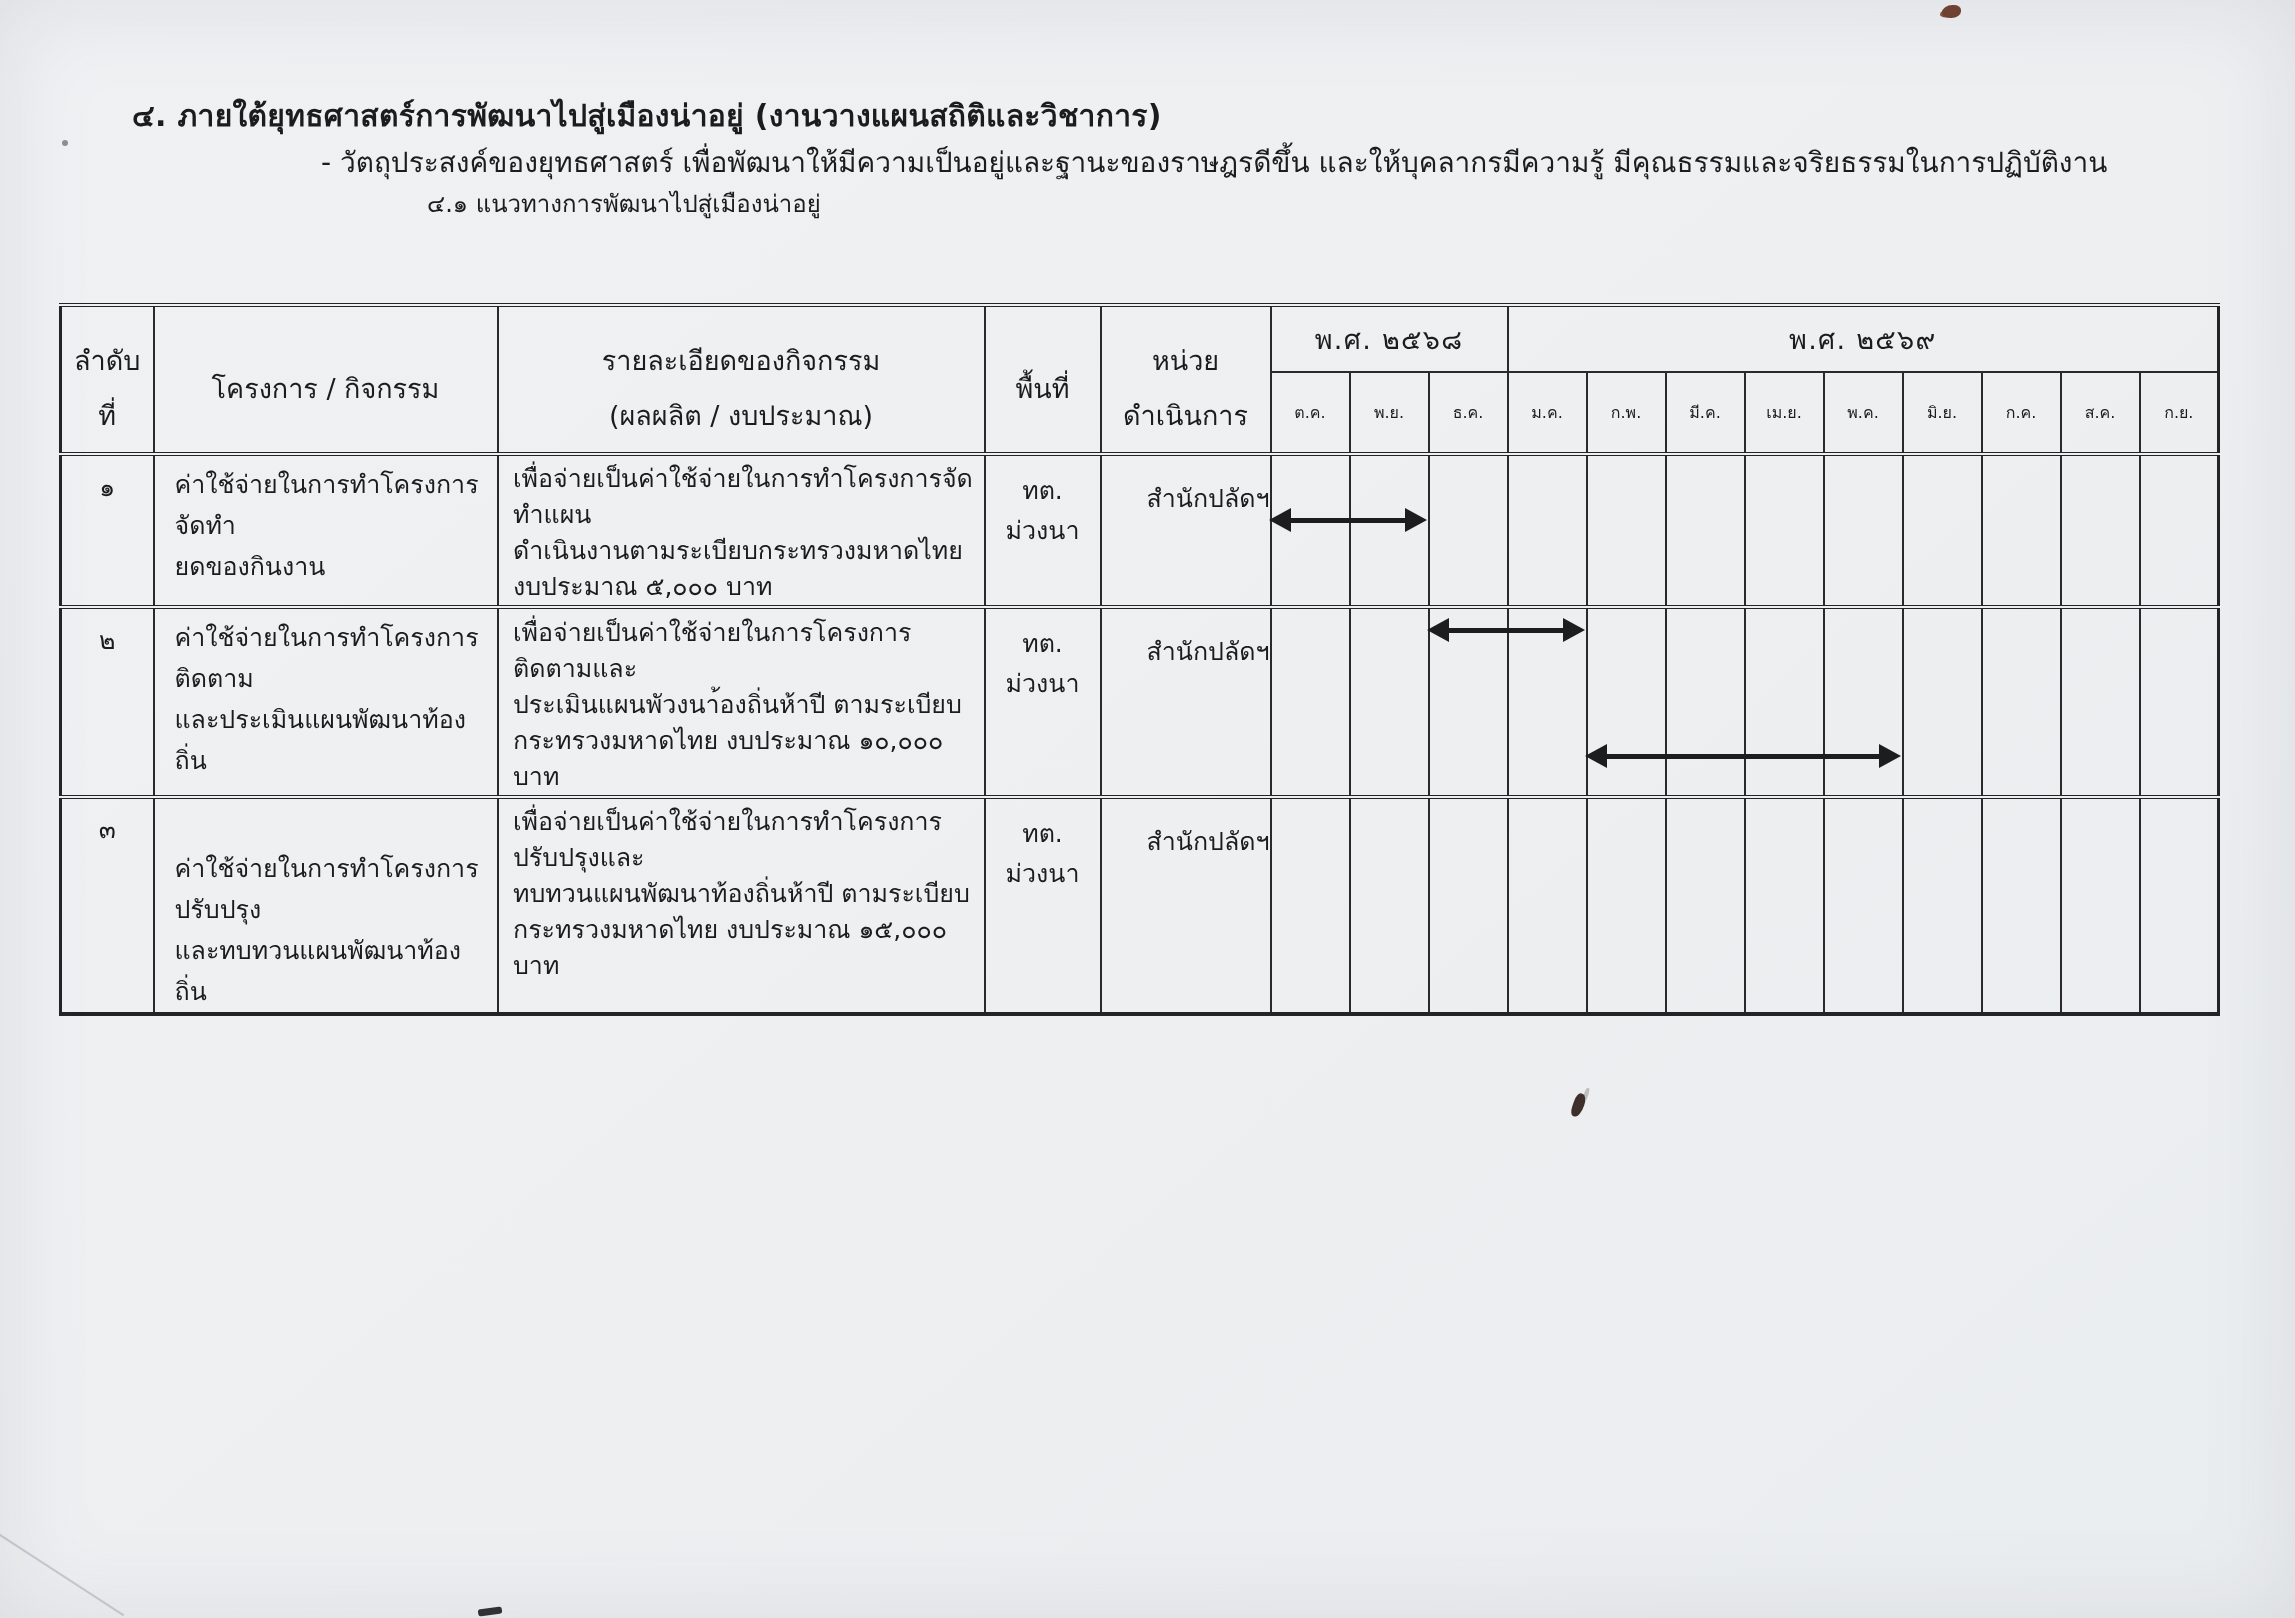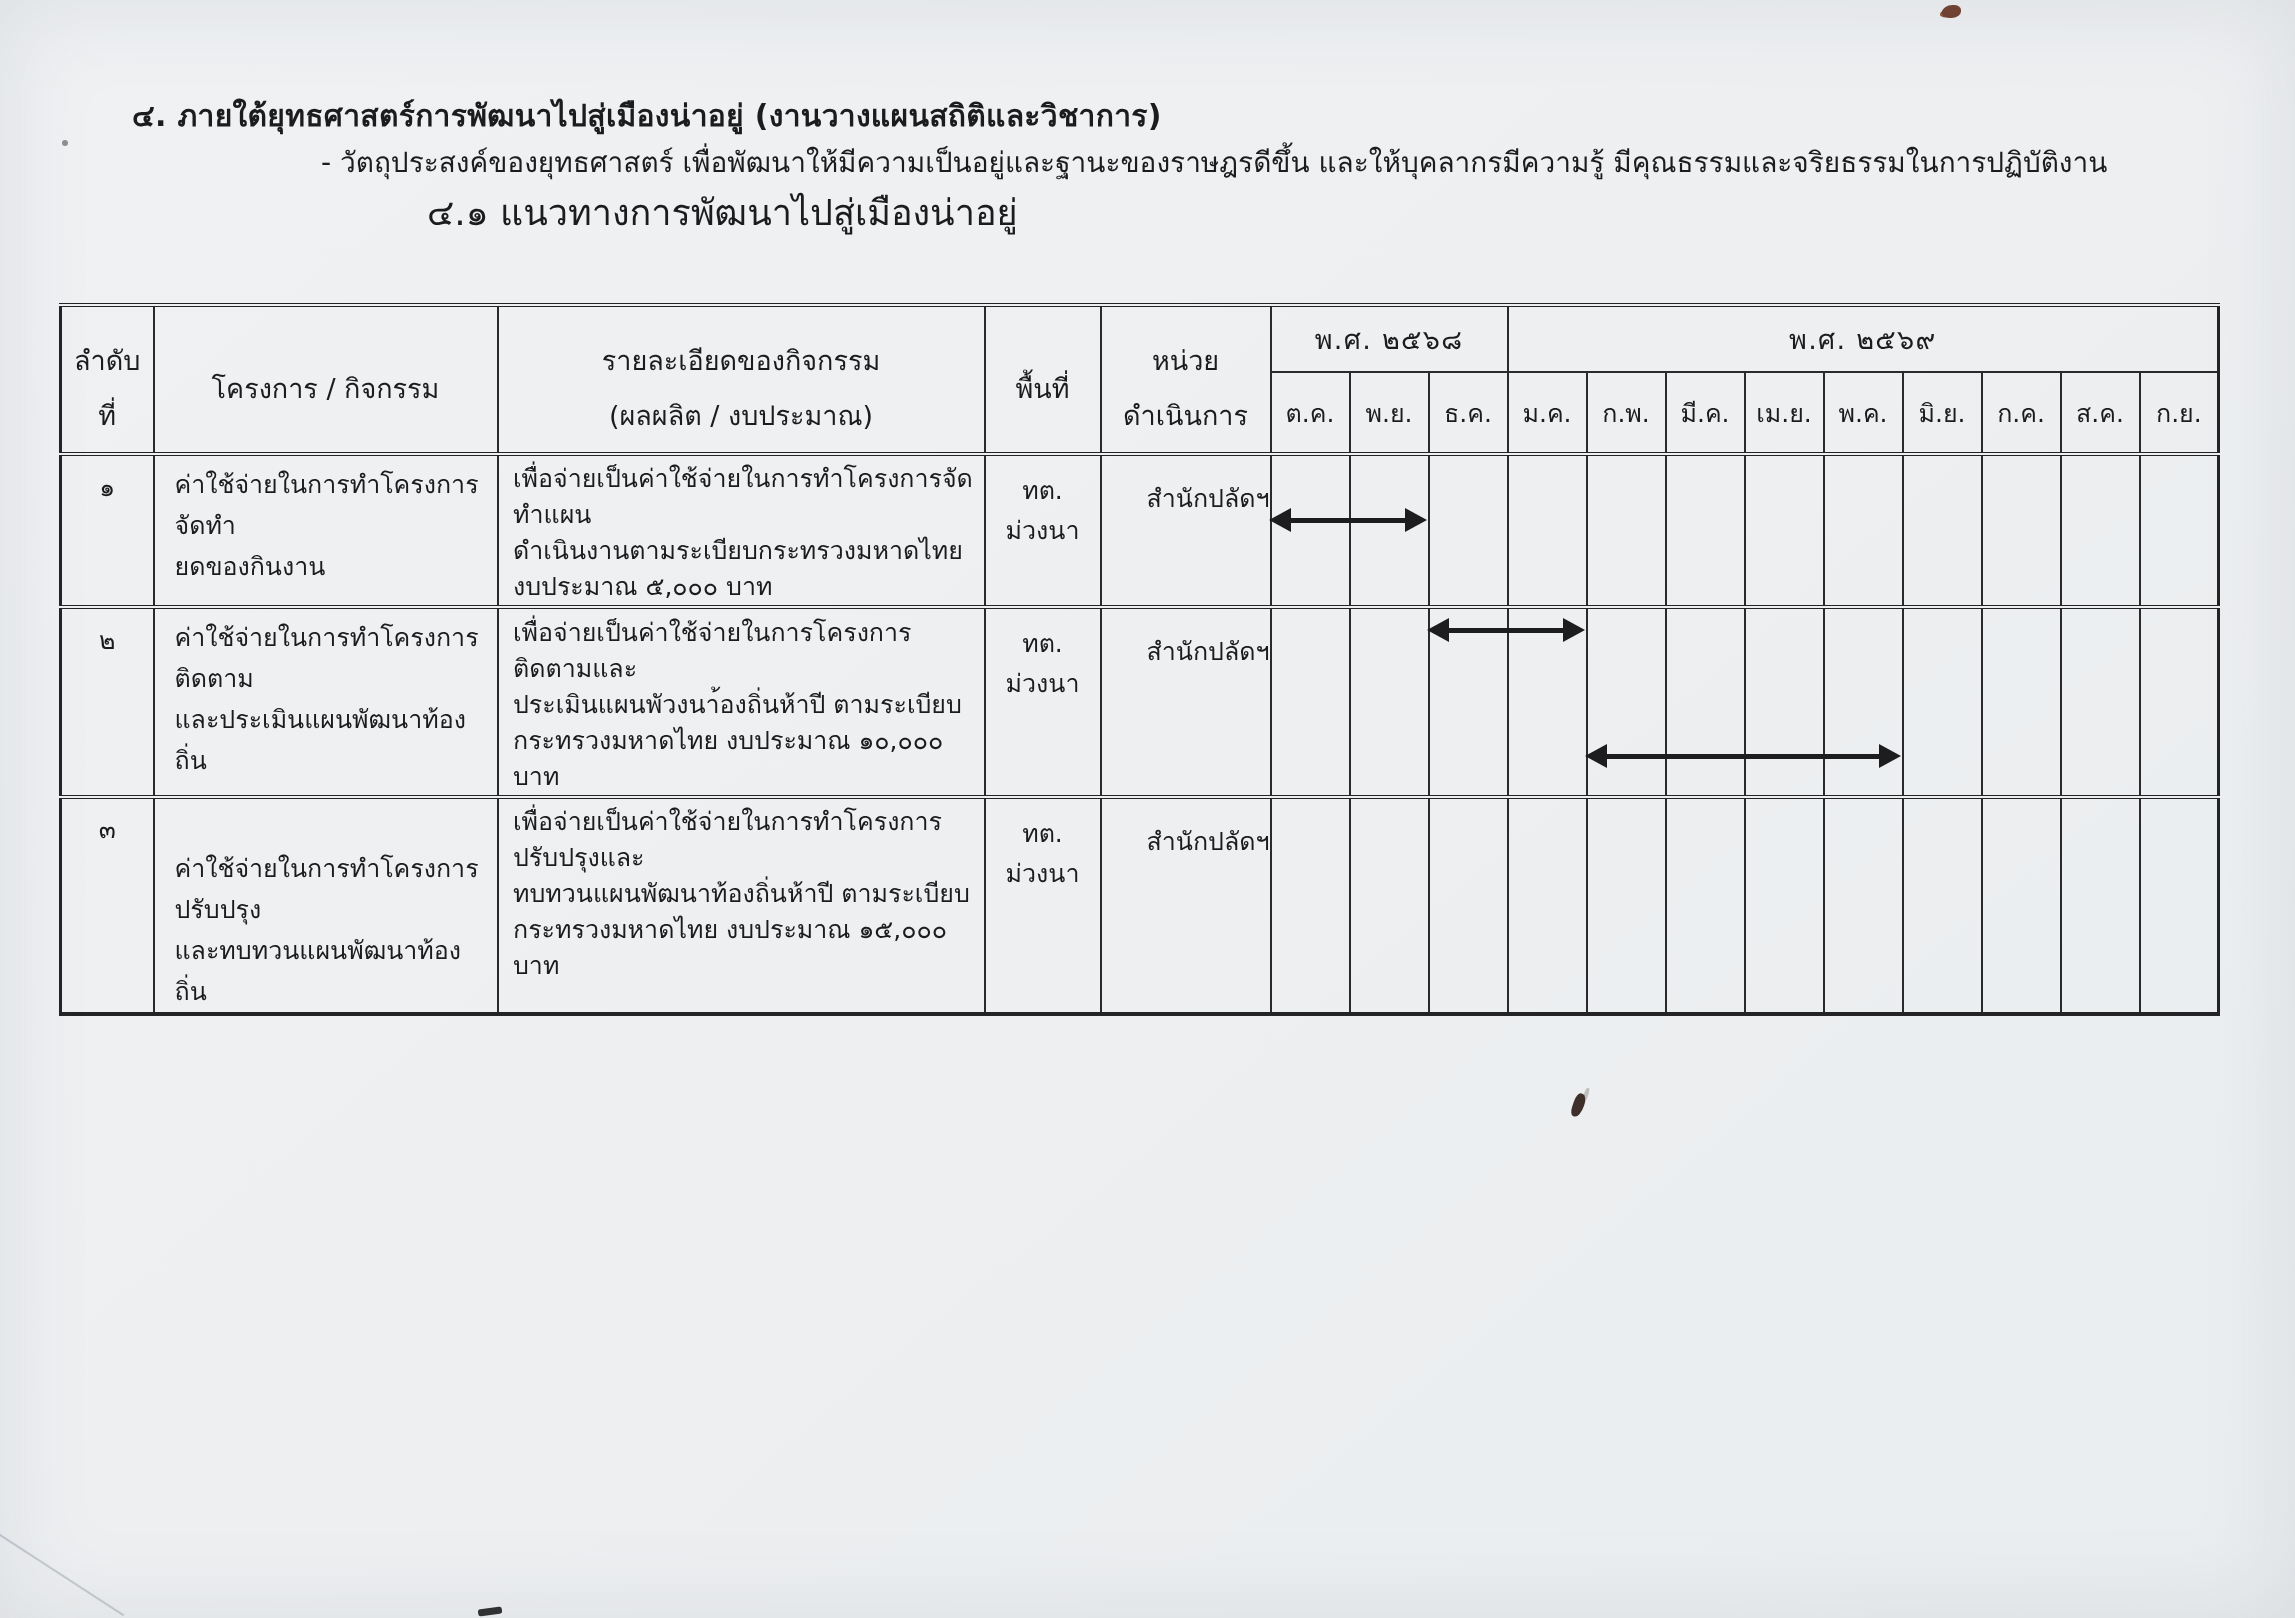--- a/index.html
+++ b/index.html
@@ -6,34 +6,34 @@
   .sheet{
     position:relative;width:2295px;height:1619px;overflow:hidden;
     background:linear-gradient(140deg,#eff1f3 0%,#edeff1 55%,#eaedef 100%);
     font-family:"DejaVu Sans","Liberation Sans",sans-serif;color:#1c1c1e;
   }
   .sheet::after{content:"";position:absolute;inset:0;pointer-events:none;
     box-shadow:inset 0 0 92px rgba(125,130,140,.16);}
   .hline{position:absolute;white-space:nowrap;}
   .h1{left:132px;top:92px;font-size:30px;font-weight:bold;letter-spacing:0.3px;}
   .h2{left:321px;top:140px;font-size:28px;}
-  .h3{left:427px;top:184px;font-size:36px;}
+  .h3{left:427px;top:184px;font-size:24px;}
   .h4{left:531px;top:227px;font-size:28px;}
 
   .tablewrap{position:absolute;left:59px;top:303px;width:2159px;height:521px;}
   table.plan{border-collapse:collapse;table-layout:fixed;width:2159px;height:521px;
     border:3.3px solid #242427;border-top:4.6px double #242427;border-bottom:4px solid #242427;}
   .plan th,.plan td{box-sizing:border-box;border:2px solid #2a2a2d;padding:0;
     font-weight:400;overflow:visible;}
   .plan thead th{vertical-align:middle;text-align:center;font-size:27px;}
   .plan thead th.grp{border-bottom:4.6px double #242427;padding-top:17px;line-height:55px;}
   tr.yr{height:67px;margin-top:44px;}
   tr.yr th.year{border-bottom:2.6px solid #2a2a2d;font-size:27px;letter-spacing:1.3px;border-radius:9px;}
   tr.mo{height:82px;}
-  tr.mo th{border-bottom:4.6px double #242427;font-size:25px;}
+  tr.mo th{border-bottom:4.6px double #242427;font-size:16px;}
   tr.r1{height:121px;} tr.r2{height:112px;} tr.r3{height:139px;}
   .plan tbody td{border-top:4.6px double #242427;vertical-align:top;font-size:25px;}
   td.no{text-align:center;padding-top:10.5px;font-size:26px;}
   td.proj{padding:8px 9.2px 0 20px;line-height:41px;}
   td.det{padding:5.3px 6.6px 0 14.5px;line-height:36px;}
   td.area{text-align:center;padding-top:15px;line-height:40px;}
   td.unit{text-align:right;padding-top:22px;}
   .push{padding-top:41px;}
   td.g{background:transparent;}
 

